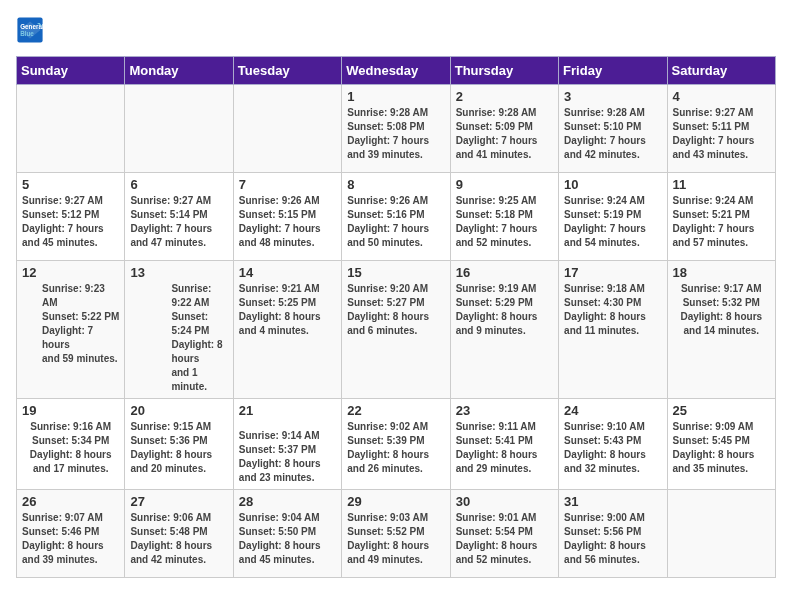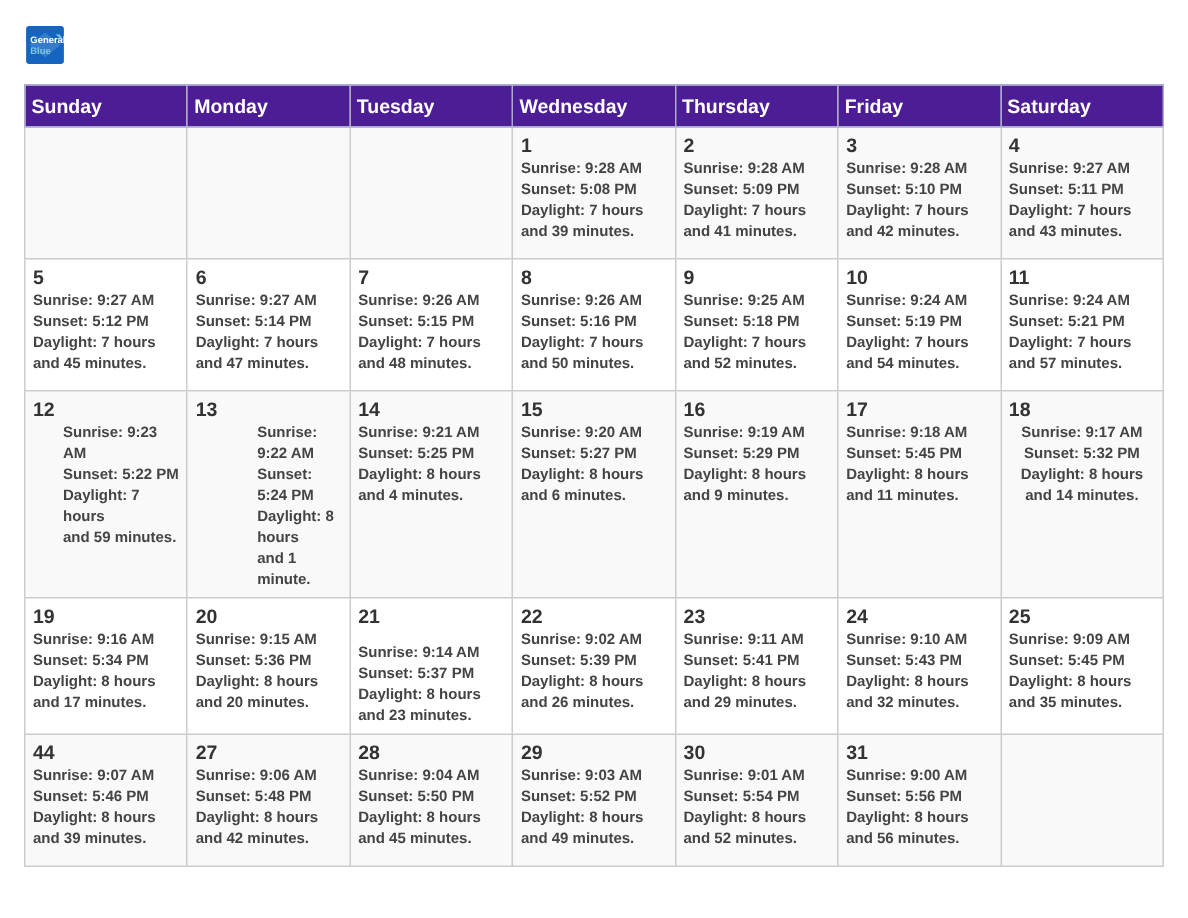--- a/index.html
+++ b/index.html
@@ -234,36 +234,36 @@
         <td>
           <span class="day-num">16</span>
           <div class="day-info" style="white-space: pre-line;">Sunrise: 9:19 AM
 Sunset: 5:29 PM
 Daylight: 8 hours
 and 9 minutes.</div>
         </td>
         <td>
           <span class="day-num">17</span>
           <div class="day-info" style="white-space: pre-line;">Sunrise: 9:18 AM
-Sunset: 5:45 PM
+Sunset: 4:30 PM
 Daylight: 8 hours
 and 11 minutes.</div>
         </td>
         <td>
           <span class="day-num">18</span>
           <div class="day-info" style="white-space: pre-line; text-align: center;">Sunrise: 9:17 AM
 Sunset: 5:32 PM
 Daylight: 8 hours
 and 14 minutes.</div>
         </td>
       </tr>
       <tr>
         <td>
           <span class="day-num">19</span>
-          <div class="day-info" style="white-space: pre-line;">Sunrise: 9:16 AM
+          <div class="day-info" style="white-space: pre-line; text-align: center;">Sunrise: 9:16 AM
 Sunset: 5:34 PM
 Daylight: 8 hours
 and 17 minutes.</div>
         </td>
         <td>
           <span class="day-num">20</span>
           <div class="day-info" style="white-space: pre-line;">Sunrise: 9:15 AM
 Sunset: 5:36 PM
 Daylight: 8 hours
 and 20 minutes.</div>
@@ -299,21 +299,21 @@
         <td>
           <span class="day-num">25</span>
           <div class="day-info" style="white-space: pre-line;">Sunrise: 9:09 AM
 Sunset: 5:45 PM
 Daylight: 8 hours
 and 35 minutes.</div>
         </td>
       </tr>
       <tr>
         <td>
-          <span class="day-num">44</span>
+          <span class="day-num">26</span>
           <div class="day-info" style="white-space: pre-line;">Sunrise: 9:07 AM
 Sunset: 5:46 PM
 Daylight: 8 hours
 and 39 minutes.</div>
         </td>
         <td>
           <span class="day-num">27</span>
           <div class="day-info" style="white-space: pre-line;">Sunrise: 9:06 AM
 Sunset: 5:48 PM
 Daylight: 8 hours

